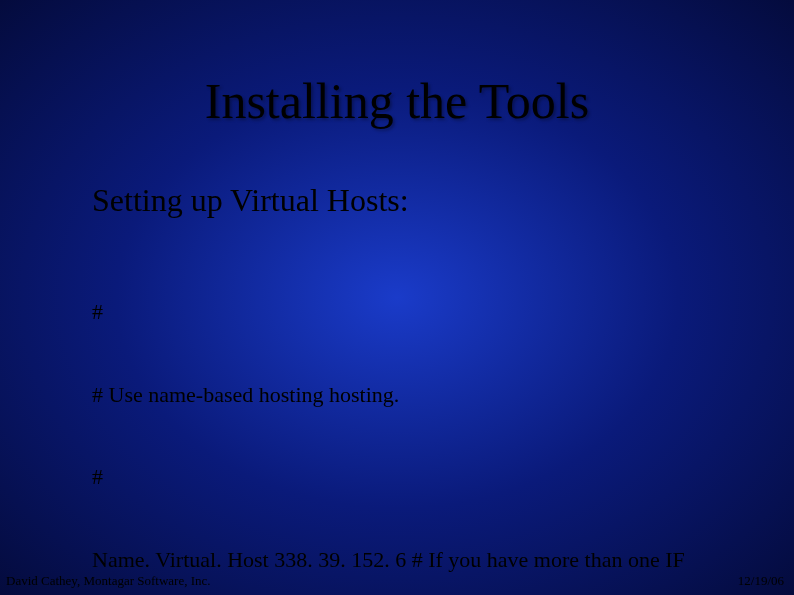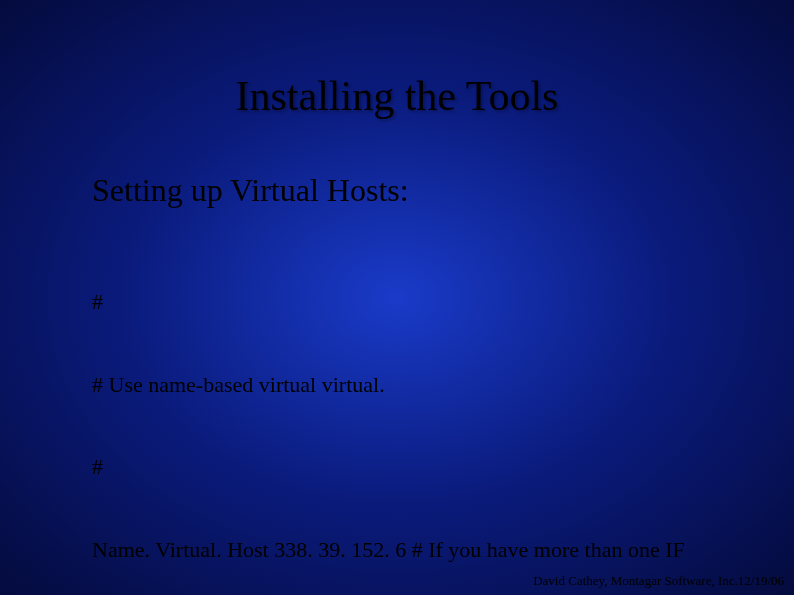--- a/index.html
+++ b/index.html
@@ -12,21 +12,21 @@
     position: relative;
     overflow: hidden;
   }
   .slide {
     width: 100%;
     height: 100%;
     position: relative;
   }
   .title {
     text-align: center;
-    font-size: 42px;
+    font-size: 50px;
     color: #000;
     padding-top: 72px;
     text-shadow: 2px 2px 3px rgba(0,0,0,0.3);
     font-weight: normal;
   }
   .subtitle {
     font-size: 32px;
     color: #000;
     margin: 52px 0 0 92px;
     font-weight: normal;
@@ -37,35 +37,35 @@
     margin: 24px 0 0 92px;
     line-height: 1.25;
     white-space: pre;
   }
   .footer {
     position: absolute;
     bottom: 6px;
     left: 6px;
     right: 10px;
     display: flex;
-    justify-content: flex-end;
+    justify-content: space-between;
     font-size: 13px;
     color: #000;
   }
 </style>
 </head>
 <body>
 
 <div class="slide">
   <h1 class="title">Installing the Tools</h1>
   <h2 class="subtitle">Setting up Virtual Hosts:</h2>
 
   <div class="block">
     <div>#</div>
-    <div># Use name-based virtual virtual.</div>
+    <div># Use name-based hosting hosting.</div>
     <div>#</div>
     <div>Name. Virtual. Host 338. 39. 152. 6 # If you have more than one IF</div>
   </div>
 
   <div class="footer">
     <span>David Cathey, Montagar Software, Inc.</span>
     <span>12/19/06</span>
   </div>
 </div>
 

